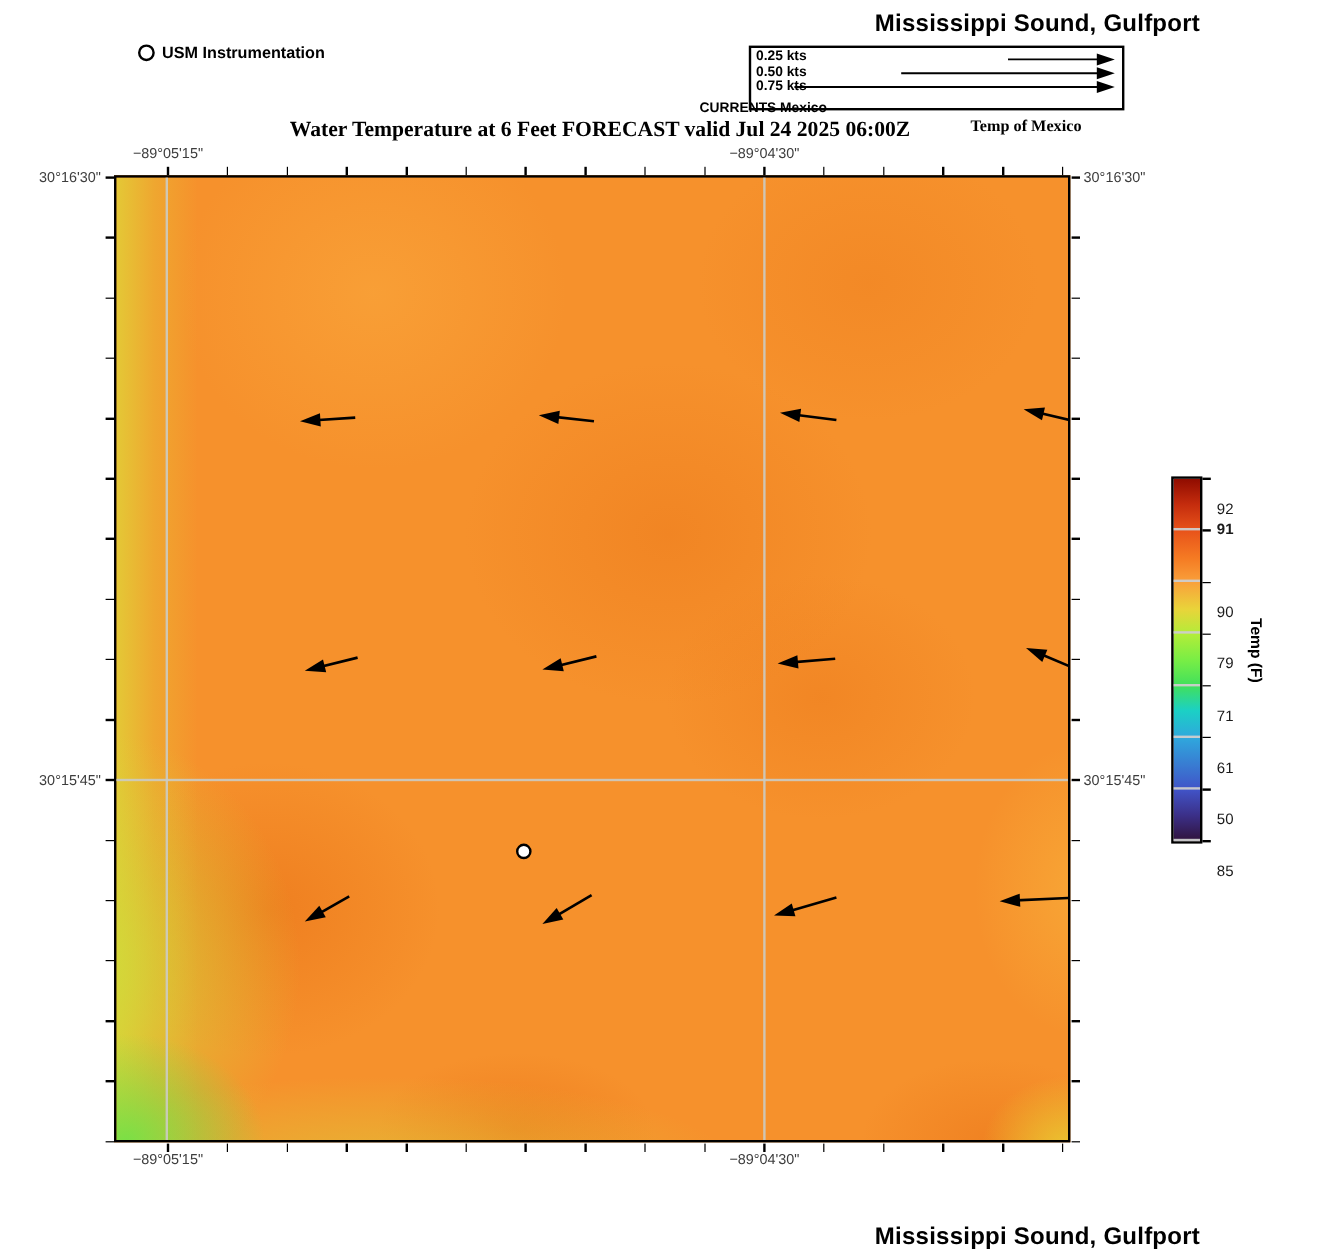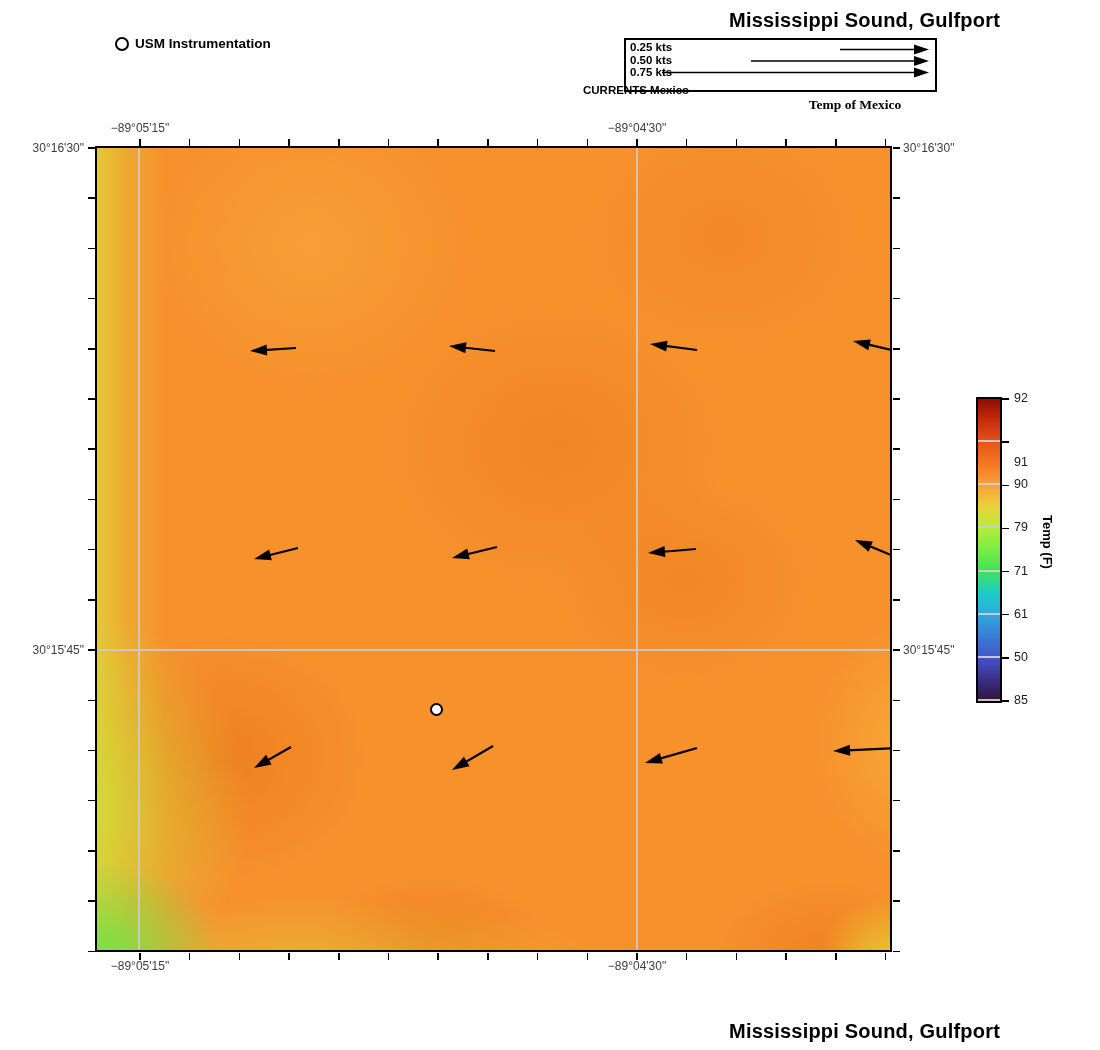--- a/index.html
+++ b/index.html
@@ -38,21 +38,21 @@
         radial-gradient(160px 100px at 92% 100%, rgba(233,112,22,.45) 0%, rgba(233,112,22,0) 68%),
         #f6912c;}
   .gridline{position:absolute;background:rgba(203,203,195,.9);}
   .vector-layer{position:absolute;left:0;top:0;}
   .station-marker{position:absolute;width:9px;height:9px;border:2.5px solid #000;border-radius:50%;background:#fff;}
   .tick{position:absolute;background:#000;}
   .tick-label{position:absolute;font-size:12px;color:#3d3d3d;white-space:nowrap;}
   .colorbar{position:absolute;left:976px;top:397px;width:22px;height:302px;border:2px solid #000;}
   .cb-line{position:absolute;left:0;width:22px;height:2px;background:rgba(205,205,205,.95);}
   .cb-tick{position:absolute;background:#000;}
-  .cb-tick-label{position:absolute;font-size:12.5px;color:#1a1a1a;}
+  .cb-tick-label{position:absolute;font-size:12.5px;color:#1a1a1a;margin-top:26px;}
   .cb-axis-label{position:absolute;left:1012px;top:542px;width:70px;text-align:center;
       font-size:13px;font-weight:bold;transform:translate(0,-50%) rotate(90deg);transform-origin:35px 50%;}
 </style>
 </head>
 <body>
 
 <div class="figure" id="fig">
 
   <div class="title-top">Mississippi Sound, Gulfport</div>
 
@@ -72,20 +72,21 @@
         <polygon points="303,9.5 288,14.5 288,4.5" fill="#000"></polygon>
         <line x1="125" y1="21" x2="294.75" y2="21" stroke="#000" stroke-width="1.6"></line>
         <polygon points="303,21 288,26 288,16" fill="#000"></polygon>
         <line x1="36" y1="32.5" x2="294.75" y2="32.5" stroke="#000" stroke-width="1.6"></line>
         <polygon points="303,32.5 288,37.5 288,27.5" fill="#000"></polygon>
       </svg>
   </div>
 
   <div class="currents-caption">CURRENTS Mexico</div>
 
+  <div class="subtitle">Water Temperature at 6 Feet FORECAST valid Jul 24 2025 06:00Z</div>
 
   <div class="gulf-label">Temp of Mexico</div>
 
   <div class="map" id="map">
       <div class="gridline" style="left: 0px; top: 501.052px; width: 793px; height: 2px;"></div>
       <div class="gridline" style="left: 539.033px; top: 0px; width: 2px; height: 802px;"></div>
       <div class="gridline" style="left: 41.9806px; top: 0px; width: 2px; height: 802px;"></div>
     <svg class="vector-layer" id="vectorLayer" width="793" height="802" viewBox="0 0 793 802">
         <line x1="199" y1="200" x2="162.3301789907804" y2="202.39151006581866" stroke="#000" stroke-width="2.2"></line>
         <polygon points="153,203 169.60602654601814,196.40531408231283 170.3218970568197,207.38199524793686" fill="#000"></polygon>
@@ -208,16 +209,16 @@
     <div class="cb-tick-label" style="left: 1014px; top: 649.857px; width: 30px;">50</div>
     <div class="cb-tick" style="left: 1002px; top: 613.964px; width: 7px; height: 1.5px;"></div>
     <div class="cb-tick-label" style="left: 1014px; top: 606.714px; width: 30px;">61</div>
     <div class="cb-tick" style="left: 1002px; top: 570.821px; width: 7px; height: 1.5px;"></div>
     <div class="cb-tick-label" style="left: 1014px; top: 563.571px; width: 30px;">71</div>
     <div class="cb-tick" style="left: 1002px; top: 527.679px; width: 7px; height: 1.5px;"></div>
     <div class="cb-tick-label" style="left: 1014px; top: 520.429px; width: 30px;">79</div>
     <div class="cb-tick" style="left: 1002px; top: 484.536px; width: 7px; height: 1.5px;"></div>
     <div class="cb-tick-label" style="left: 1014px; top: 477.286px; width: 30px;">90</div>
     <div class="cb-tick" style="left: 1002px; top: 441.393px; width: 7px; height: 1.5px;"></div>
-    <div class="cb-tick-label" style="left: 1014px; top: 455px; width: 30px;">91</div>
+    <div class="cb-tick-label" style="left: 1014px; top: 408px; width: 30px; font-weight: bold;">91</div>
     <div class="cb-tick" style="left: 1002px; top: 398.25px; width: 7px; height: 1.5px;"></div>
     <div class="cb-tick-label" style="left: 1014px; top: 391px; width: 30px;">92</div>
   </div>
 
 </body></html>

